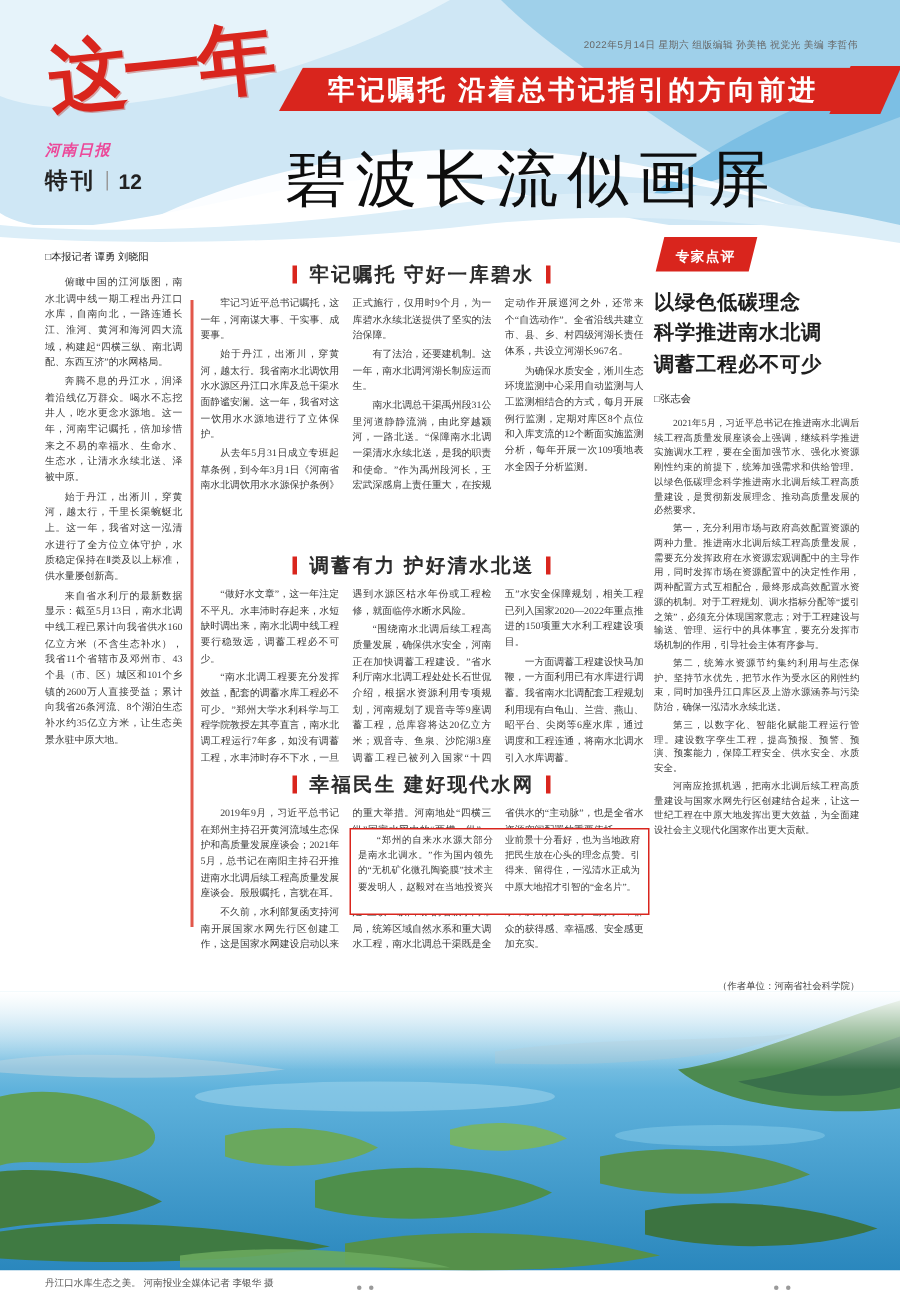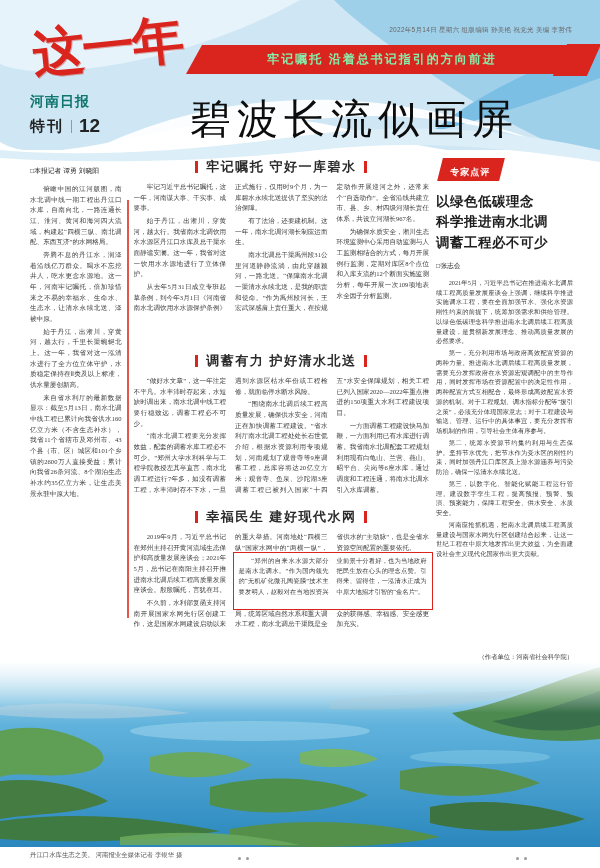--- a/index.html
+++ b/index.html
@@ -18,34 +18,34 @@
   }
   
   .masthead { position:absolute; left:30px; top:30px; width:160px; z-index:3; }
   .slogan {
     font-family:"Liberation Serif", serif; font-weight:bold;
     font-size:52px; line-height:.95; color:#d9251d;
     transform:rotate(-6deg); transform-origin:left top;
     letter-spacing:-2px; text-shadow:1px 1px 0 rgba(180,20,10,.35);
   }
   .paper-name {
-    margin-top:14px; font-family:"Liberation Serif", serif; 
-    font-weight:bold; font-size:14px; color:#0f766e; letter-spacing:1px;
+    margin-top:14px; font-family:"Liberation Serif", serif; font-style:italic;
+    font-weight:bold; font-size:10px; color:#ec4899; letter-spacing:1px;
   }
   .edition-row { margin-top:4px; display:flex; align-items:center; font-weight:bold; color:#222; }
   .edition-name { font-size:15px; letter-spacing:2px; }
   .edition-sep { width:1px; height:13px; background:#999; margin:0 7px; }
-  .page-no { font-size:19px; }
+  .page-no { font-size:14px; }
   
   .banner {
     position:absolute; left:186px; top:45px; width:392px; height:29px; z-index:3;
     background:#d9251d; display:flex; align-items:center; justify-content:center;
     clip-path:polygon(16px 0, 100% 0, 100% 100%, 0 100%);
   }
-  .banner-text { color:#86efac; font-weight:bold; font-size:12px; letter-spacing:2px; white-space:nowrap; }
+  .banner-text { color:#ffffff; font-weight:bold; font-size:18px; letter-spacing:2px; white-space:nowrap; }
   .banner-shard {
     position:absolute; left:560px; top:44px; width:34px; height:32px; z-index:2;
     background:#d9251d; transform:skewX(-24deg);
   }
   
   .main-title {
     position:absolute; left:190px; top:92px; width:340px; z-index:3;
     font-family:"Liberation Serif", serif; font-weight:normal;
     font-size:41px; letter-spacing:6px; color:#0d0d0d; white-space:nowrap;
   }
@@ -54,23 +54,23 @@
   .intro-col { width:93px; padding-top:10px; }
   .byline { font-size:6.8px; color:#222; margin-bottom:8px; }
   .p { font-size:6.6px; line-height:1.62; text-align:justify; text-indent:2em; color:#3b3b3b;
        font-family:"Liberation Serif", serif; margin-bottom:2px; }
   .red-divider { width:2px; background:#e2574a; margin:44px 5px 0 5px; height:418px; flex:none; }
   .main-area { width:300px; position:relative; }
   .section-header { display:flex; align-items:center; justify-content:center; gap:8px; }
   .hbar { width:3px; height:12px; background:#d9251d; flex:none; }
   .section-title { font-size:13px; font-weight:bold; color:#2b2b2b; letter-spacing:1.5px; white-space:nowrap; }
   .section-cols { column-count:3; column-gap:9px; overflow:hidden; margin-top:6px; }
-  .sec1 { margin-top:2px; } .sec1 .section-cols { height:146px; }
+  .sec1 { margin-top:18px; } .sec1 .section-cols { height:146px; }
   .sec2 { margin-top:24px; } .sec2 .section-cols { height:122px; }
-  .sec3 { margin-top:10px; } .sec3 .section-cols { height:152px; }
+  .sec3 { margin-top:0; } .sec3 .section-cols { height:152px; }
   .callout {
     position:absolute; left:99px; top:396px; width:200px; height:58px;
     border:1.5px solid #d9251d; background:#fff; padding:3px 5px;
     column-count:2; column-gap:8px; overflow:hidden; z-index:4;
   }
   .callout .p { text-indent:2em; font-size:6.3px; }
   
   .commentary { width:139px; margin-left:7px; padding-top:2px; }
   .badge {
     display:inline-block; background:#d9251d; transform:skewX(-14deg);

